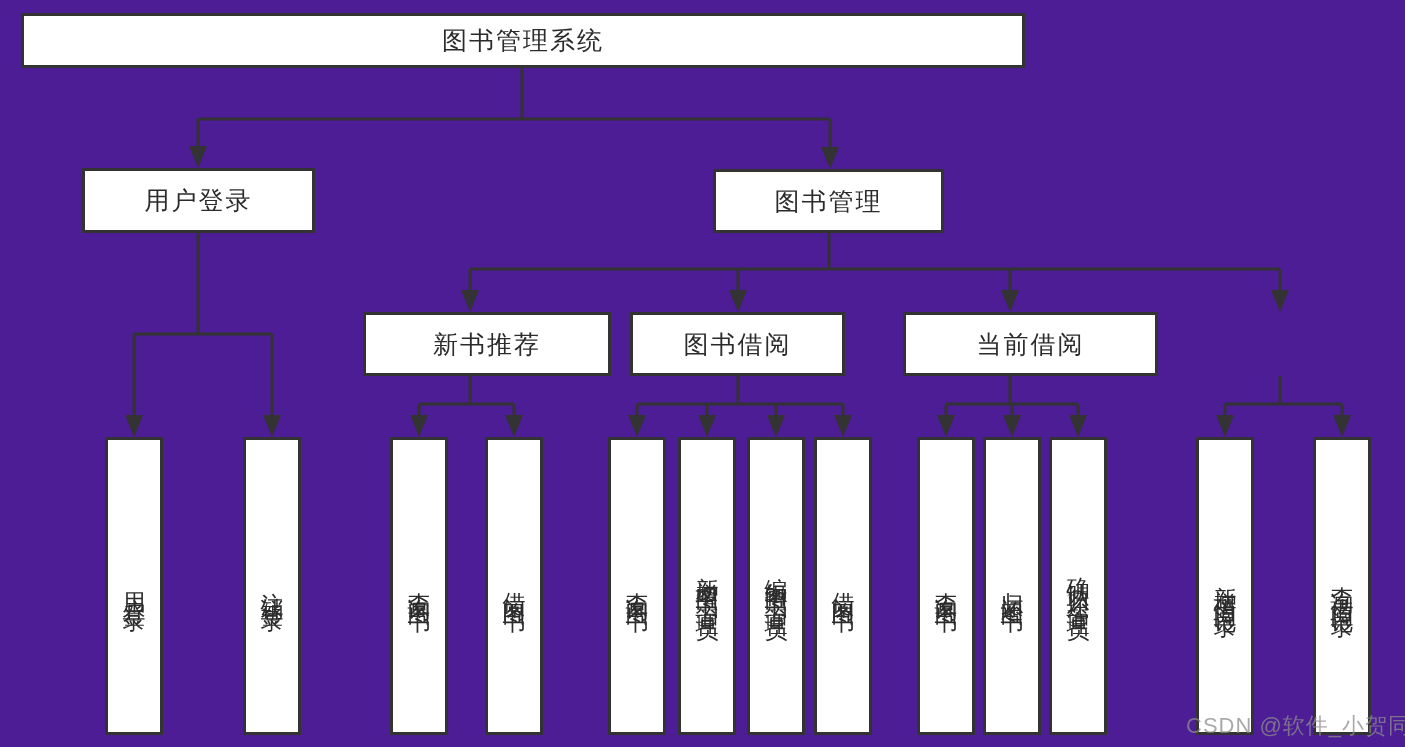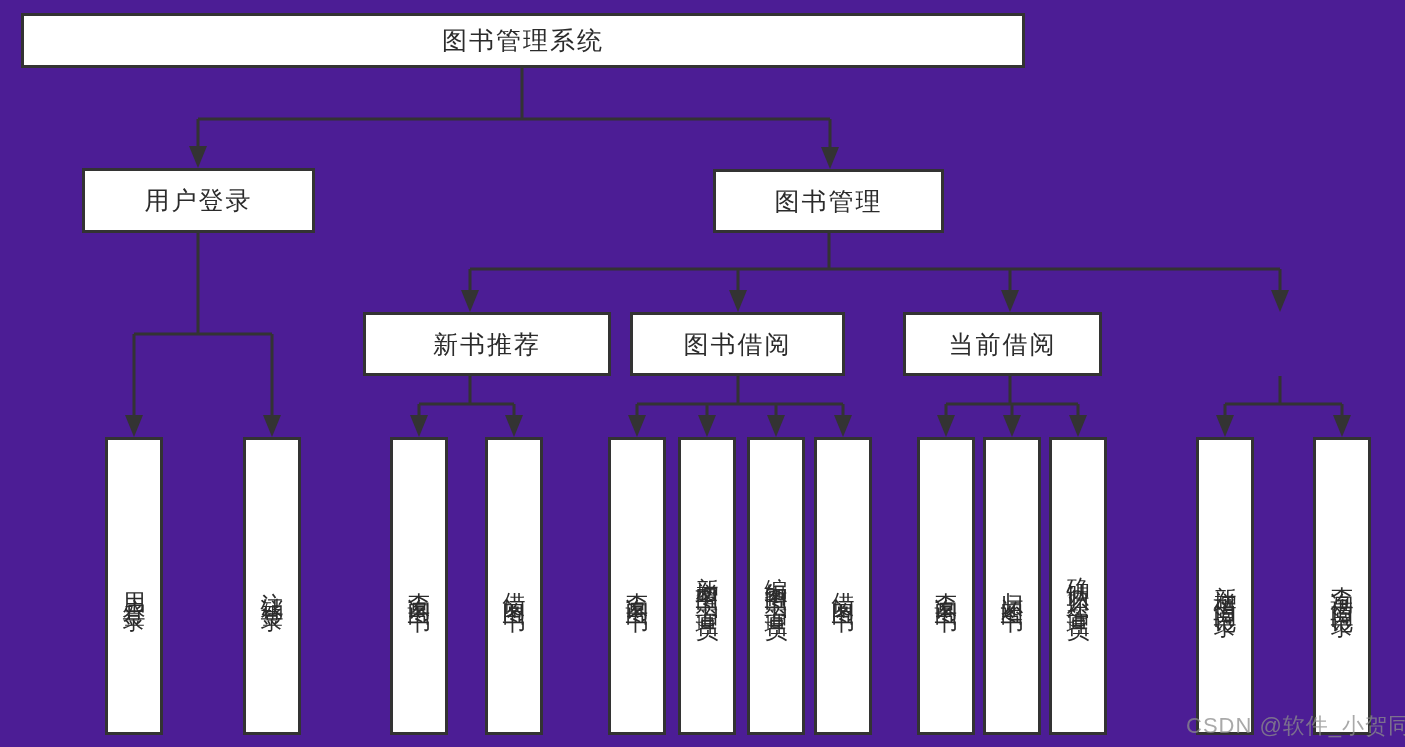--- a/index.html
+++ b/index.html
@@ -96,21 +96,21 @@
     </g>
   </svg>
 
   <div class="node h-node root-node" style="left:21px; top:13px; width:1004px; height:55px;">图书管理系统</div>
 
   <div class="node h-node" style="left:82px; top:168px; width:233px; height:65px;">用户登录</div>
   <div class="node h-node" style="left:713px; top:169px; width:231px; height:64px;">图书管理</div>
 
   <div class="node h-node" style="left:363px; top:312px; width:248px; height:64px;">新书推荐</div>
   <div class="node h-node" style="left:630px; top:312px; width:215px; height:64px;">图书借阅</div>
-  <div class="node h-node" style="left:903px; top:312px; width:199px; height:64px;">当前借阅</div>
+  <div class="node h-node" style="left:903px; top:312px; width:255px; height:64px;">当前借阅</div>
 
   <div class="node v-node" style="left:105px; top:437px; width:58px; height:298px;">用户登录</div>
   <div class="node v-node" style="left:243px; top:437px; width:58px; height:298px;">注销登录</div>
 
   <div class="node v-node" style="left:390px; top:437px; width:58px; height:298px;">查询图书</div>
   <div class="node v-node" style="left:485px; top:437px; width:58px; height:298px;">借阅图书</div>
 
   <div class="node v-node" style="left:608px; top:437px; width:58px; height:298px;">查询图书</div>
   <div class="node v-node" style="left:678px; top:437px; width:58px; height:298px;">新增图书（管理员）</div>
   <div class="node v-node" style="left:747px; top:437px; width:58px; height:298px;">编辑图书（管理员）</div>

